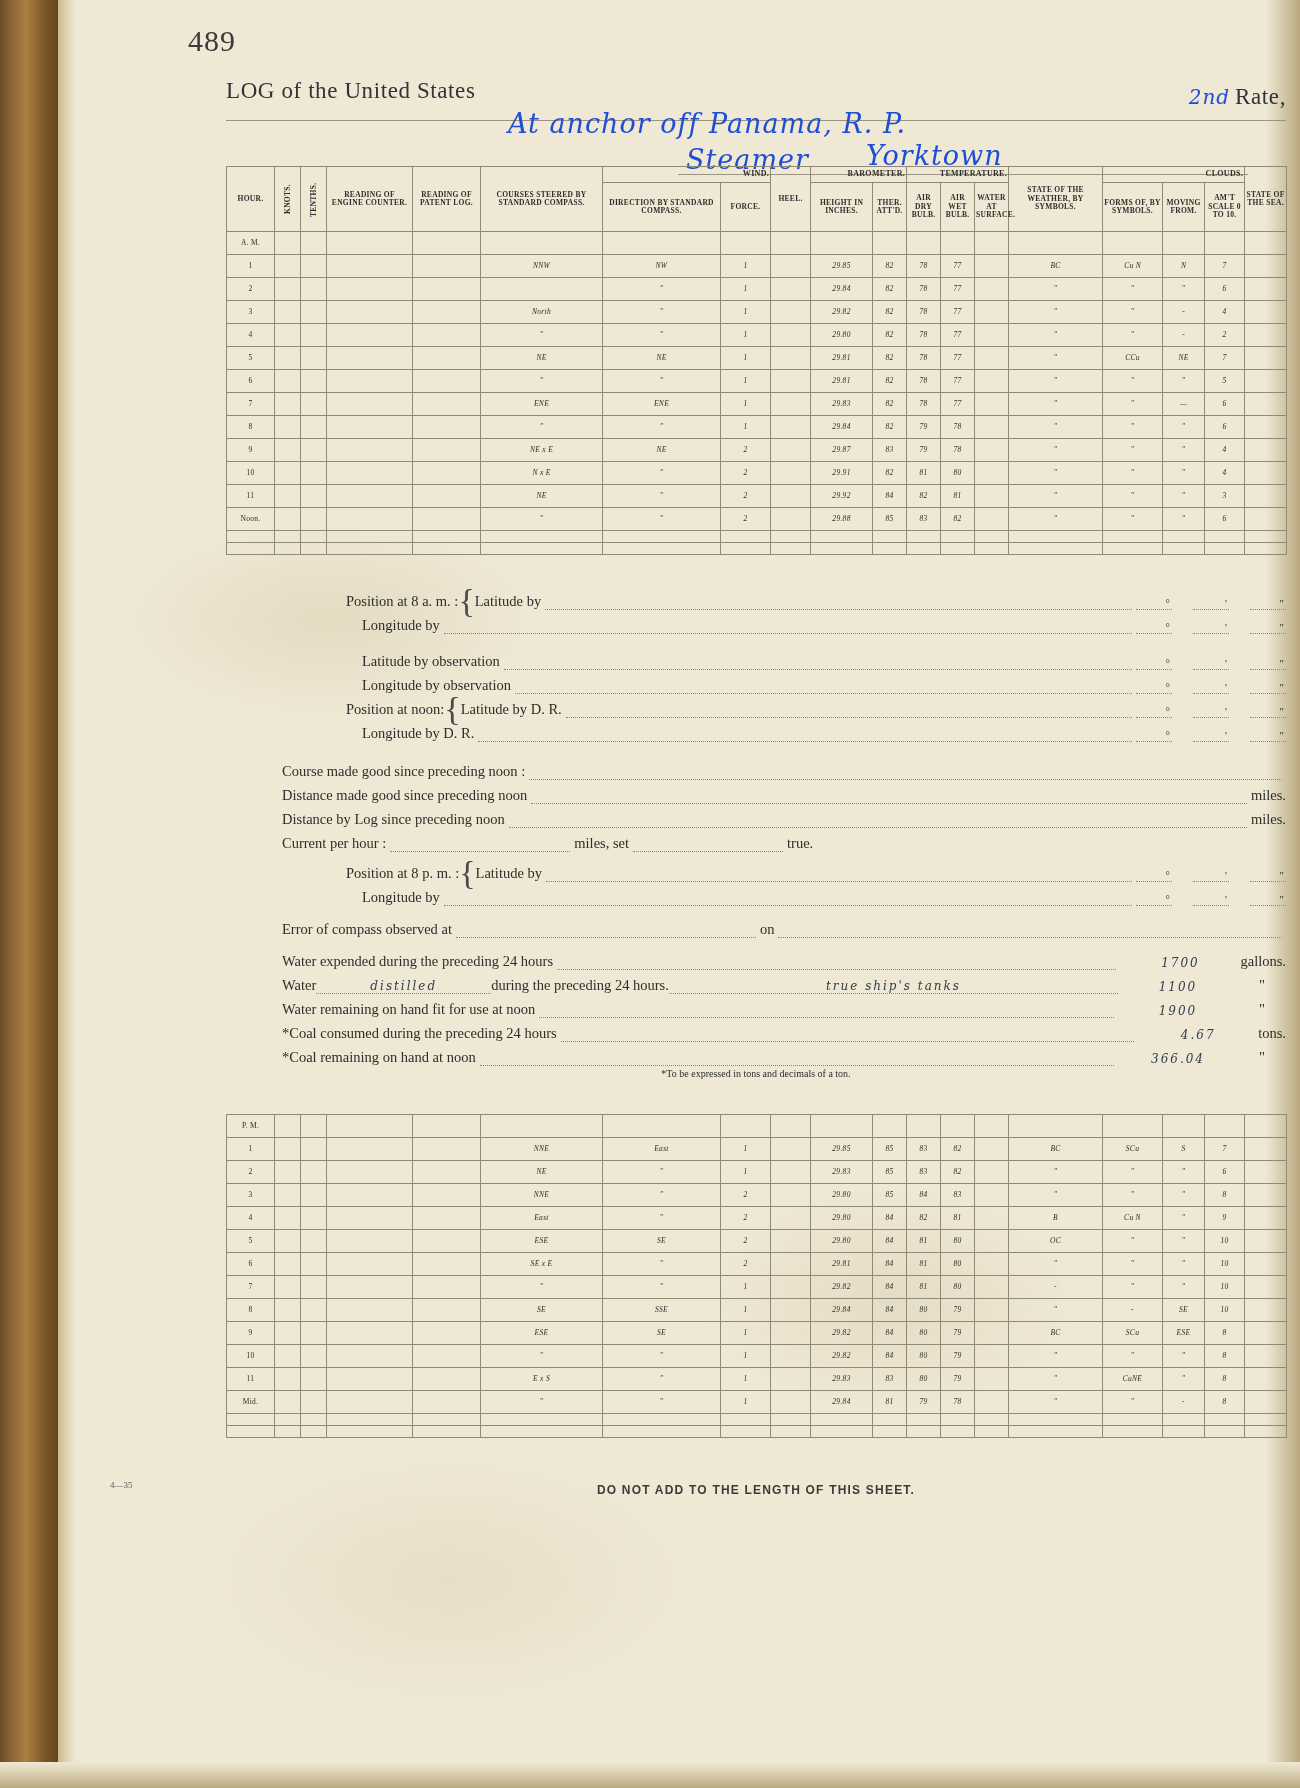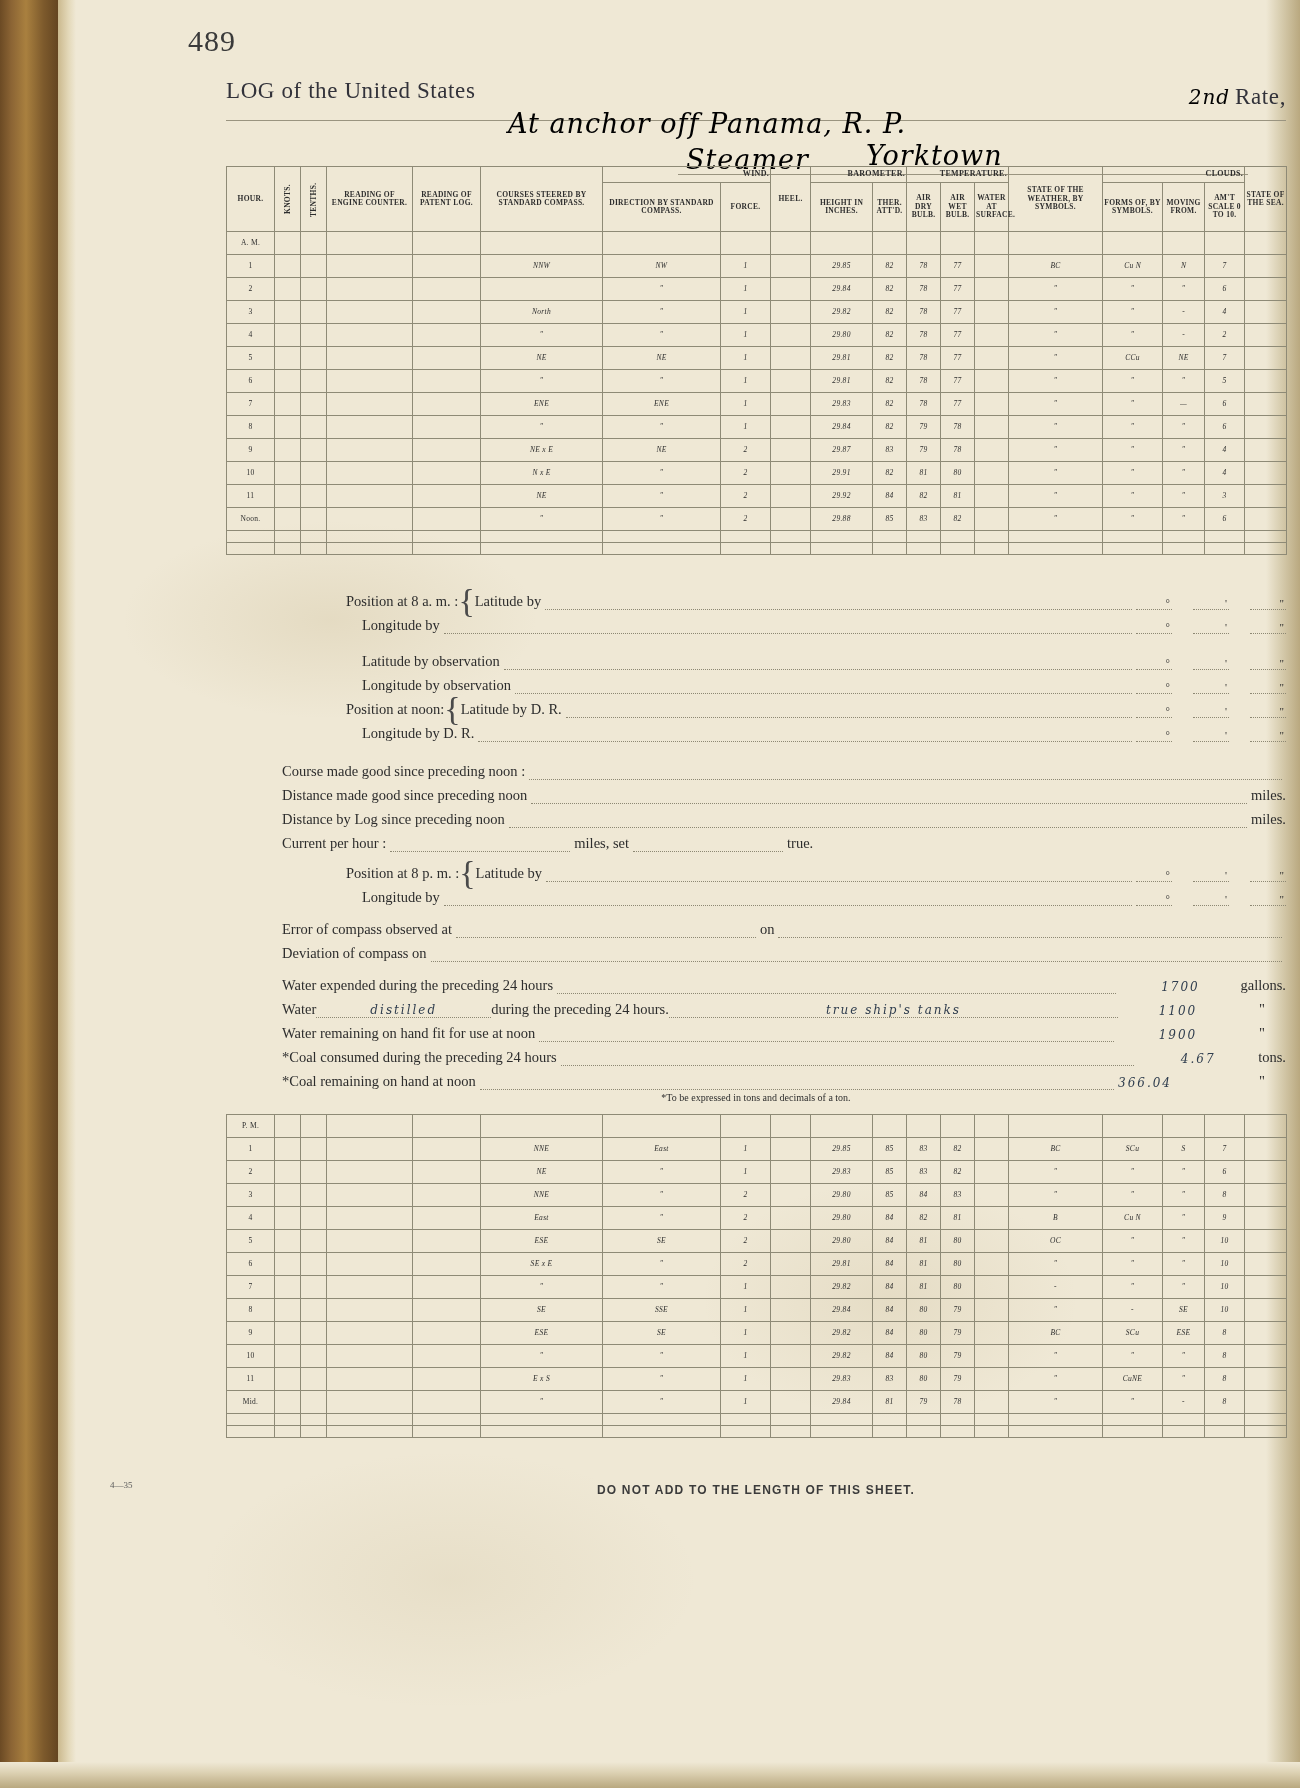--- a/index.html
+++ b/index.html
@@ -47,21 +47,21 @@
     position:absolute;left:150px;top:78px;width:1060px;height:40px;
   }
   .title-text{
     font-size:23px;letter-spacing:.6px;color:#32323a;
     font-family:"Liberation Serif",serif;
     display:inline-block;vertical-align:baseline;
   }
   .hand{
     font-family:"DejaVu Serif", serif;
     font-style:italic;
-    color:#000000;
+    color:#1d4ed8;
     letter-spacing:1px;
   }
   .hw-lg{font-size:27px;}
   .hw-md{font-size:21px;}
   .title-fill{
     position:absolute;left:452px;top:96px;width:570px;border-bottom:1px solid #9a9480;height:0;
   }
   .ship-name{position:absolute;left:460px;top:66px;}
   .rate{position:absolute;right:0;top:6px;font-size:20px;}
   .rate .hand{font-size:20px;}
@@ -648,25 +648,20 @@
 
     <div style="height:8px"></div>
 
     <div class="frow">
       <span style="width:56px"></span>
       <span class="lbl">Error of compass observed at</span>
       <span class="dots" style="max-width:300px"></span>
       <span class="lbl">on</span>
       <span class="dots"></span>
     </div>
-    <div class="frow">
-      <span style="width:56px"></span>
-      <span class="lbl">Deviation of compass on</span>
-      <span class="dots"></span>
-    </div>
 
     <div style="height:8px"></div>
 
     <div class="frow">
       <span style="width:56px"></span>
       <span class="lbl">Water expended during the preceding 24 hours</span>
       <span class="dots"></span>
       <span class="hw-form" style="width:120px;text-align:center">1700</span>
       <span class="lbl">gallons.</span>
     </div>
@@ -690,21 +685,21 @@
       <span style="width:56px"></span>
       <span class="lbl">*Coal consumed during the preceding 24 hours</span>
       <span class="dots"></span>
       <span class="hw-form" style="width:120px;text-align:center">4.67</span>
       <span class="lbl">tons.</span>
     </div>
     <div class="frow">
       <span style="width:56px"></span>
       <span class="lbl">*Coal remaining  on hand at noon</span>
       <span class="dots"></span>
-      <span class="hw-form" style="width:120px;text-align:left">366.04</span>
+      <span class="hw-form" style="width:120px;text-align:center">366.04</span>
       <span class="lbl" style="width:48px;text-align:center">"</span>
     </div>
     <div class="note-center">*To be expressed in tons and decimals of a ton.</div>
   </div>
 
   <table class="logtab" style="top:1114px;">
     <colgroup>
       <col style="width:48px">
         <col style="width:26px">
         <col style="width:26px">

